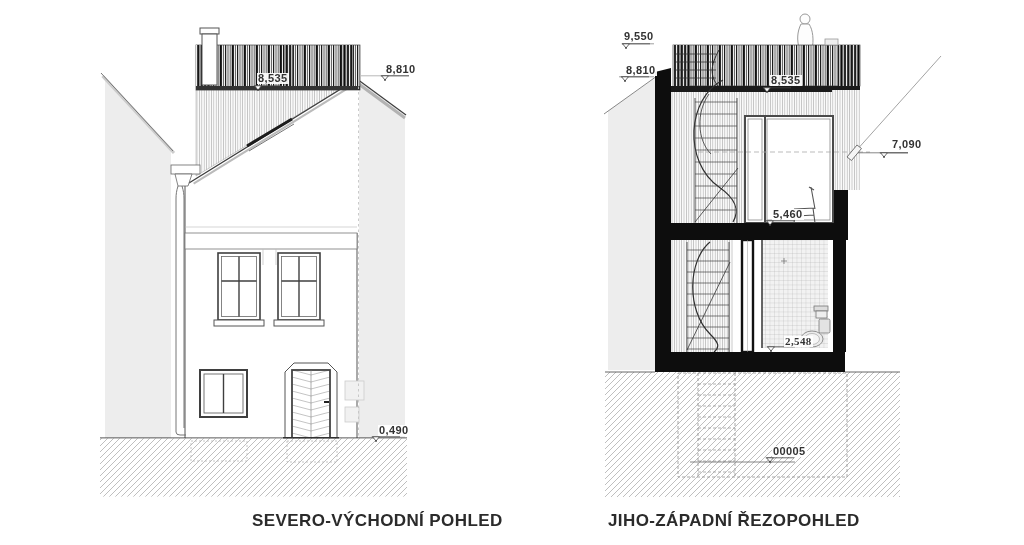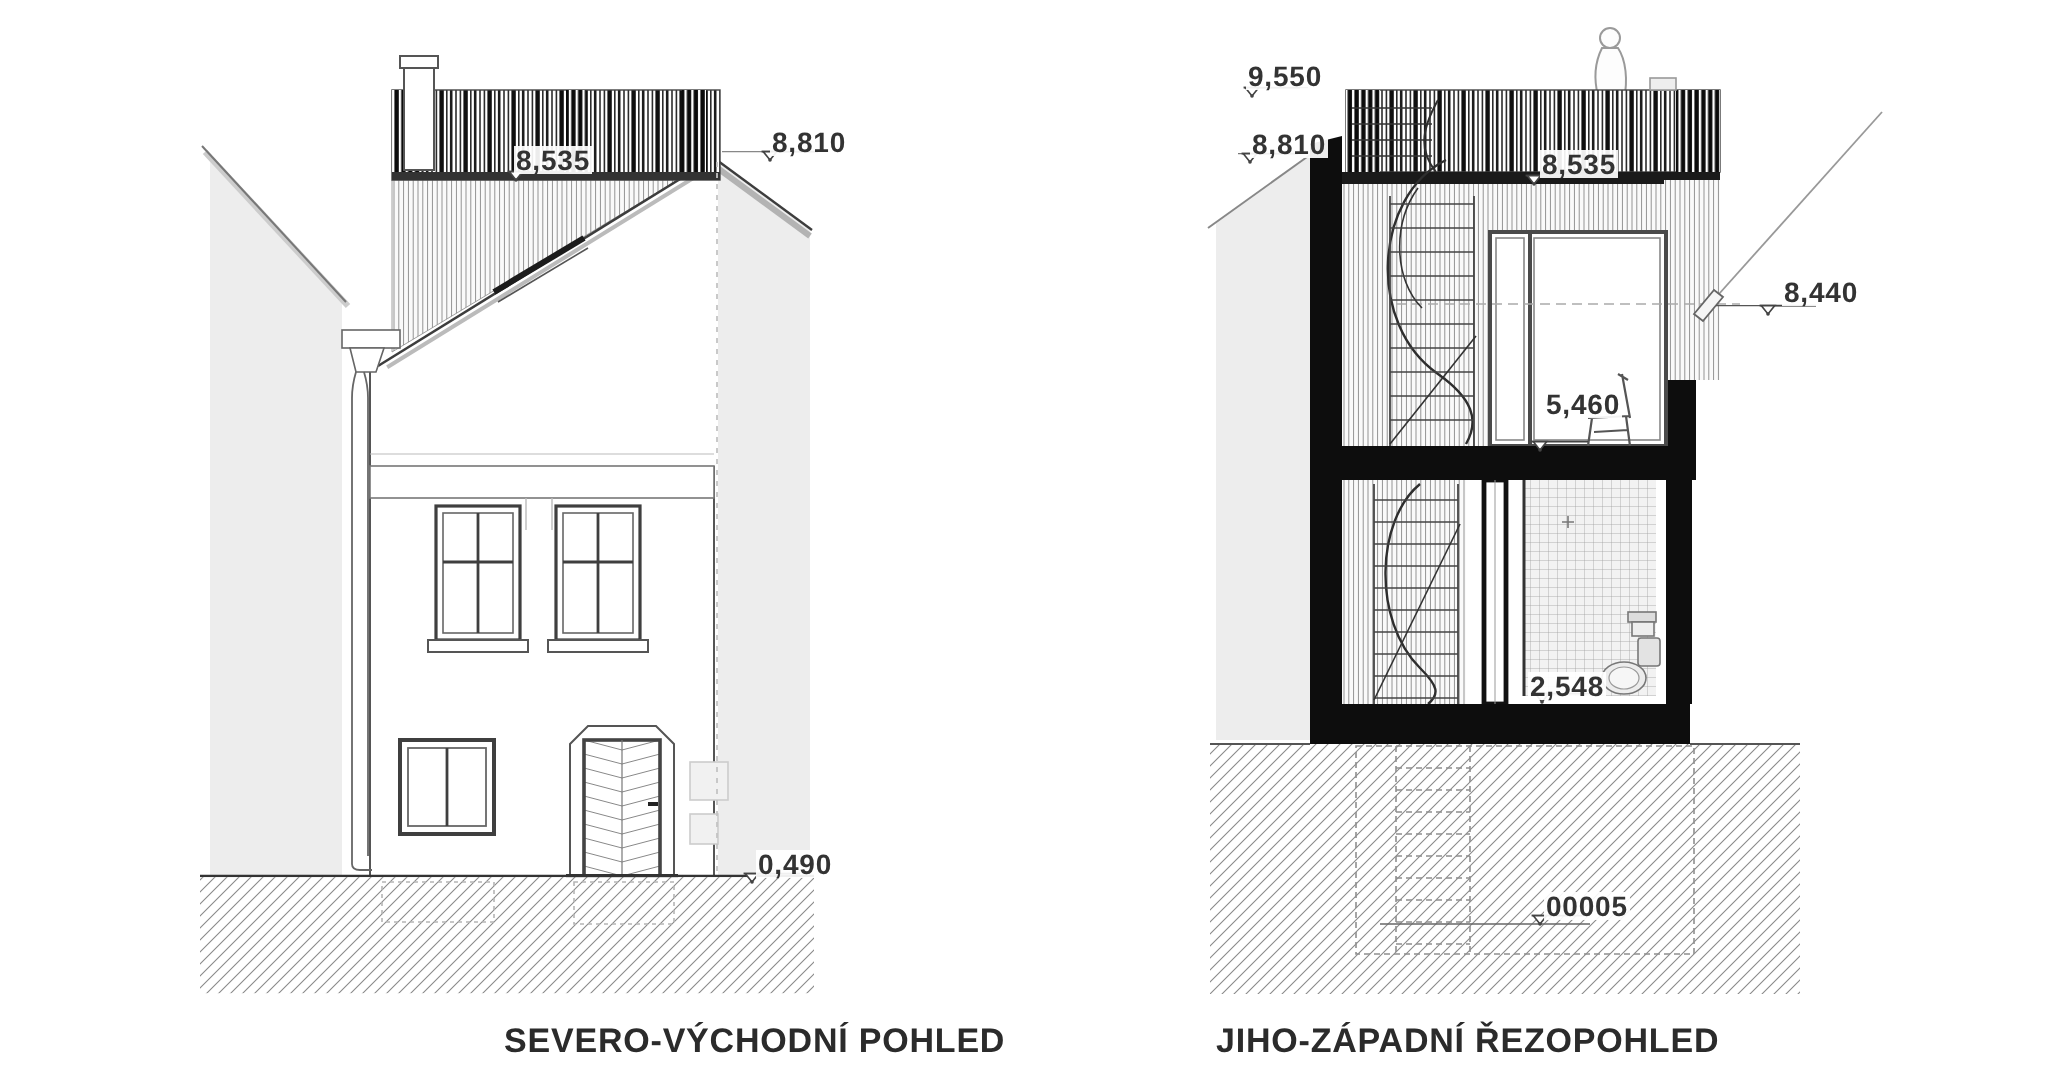--- a/index.html
+++ b/index.html
@@ -1,19 +1,19 @@
 <!DOCTYPE html>
 <html><head>
 <meta charset="utf-8">
 <style>
   html,body{margin:0;padding:0;background:#fff;}
   .canvas{position:relative;width:1024px;height:545px;background:#ffffff;overflow:hidden;
           font-family:"Liberation Sans",sans-serif;}
   figure.drawing{position:absolute;margin:0;padding:0;}
-  .dim{position:absolute;font-size:14px;font-weight:600;color:#333;letter-spacing:.4px;
+  .dim{position:absolute;font-size:11px;font-weight:600;color:#333;letter-spacing:.4px;
        line-height:1;white-space:nowrap;background:rgba(255,255,255,.92);padding:0 1px;}
   .caption{position:absolute;font-size:17px;font-weight:700;color:#2b2b2b;
            letter-spacing:.4px;white-space:nowrap;}
 </style>
 </head>
 <body>
 
 <div class="canvas">
 
   <figure class="drawing" style="left:95px;top:25px;width:320px;height:480px;">
@@ -311,21 +311,21 @@
     </svg>
   </figure>
 
   <span class="dim" style="left:257px;top:73px;">8,535</span>
   <span class="dim" style="left:385px;top:64px;">8,810</span>
   <span class="dim" style="left:378px;top:425px;">0,490</span>
 
   <span class="dim" style="left:623px;top:31px;">9,550</span>
   <span class="dim" style="left:625px;top:65px;">8,810</span>
   <span class="dim" style="left:770px;top:75px;">8,535</span>
-  <span class="dim" style="left:891px;top:139px;">8,440</span>
-  <span class="dim" style="left:772px;top:195px;">5,460</span>
-  <span class="dim" style="left:764px;top:336px;">2,548</span>
+  <span class="dim" style="left:891px;top:139px;">7,090</span>
+  <span class="dim" style="left:772px;top:209px;">5,460</span>
+  <span class="dim" style="left:784px;top:336px;font-family:Liberation Serif, serif;">2,548</span>
   <span class="dim" style="left:772px;top:446px;">00005</span>
 
   <div class="caption" style="left:252px;top:511px;">SEVERO-VÝCHODNÍ POHLED</div>
   <div class="caption" style="left:608px;top:511px;text-align:center;">JIHO-ZÁPADNÍ ŘEZOPOHLED</div>
 
 </div>
 
 </body></html>

